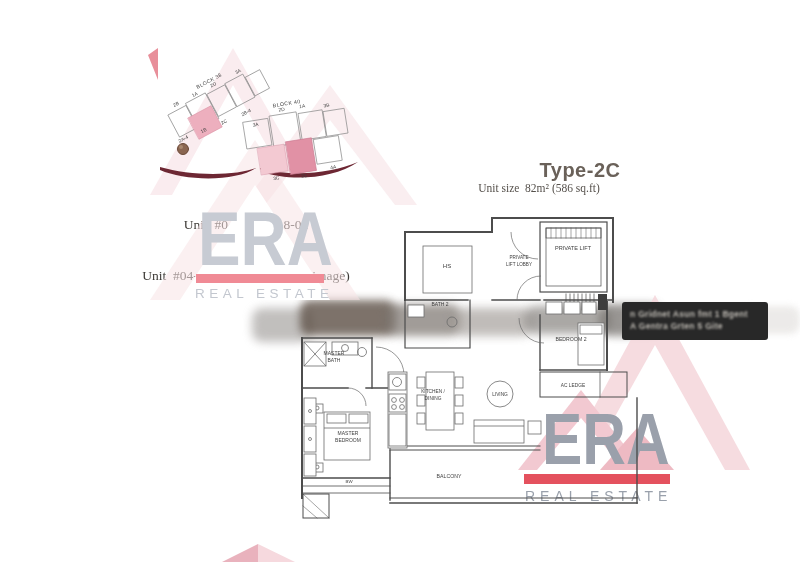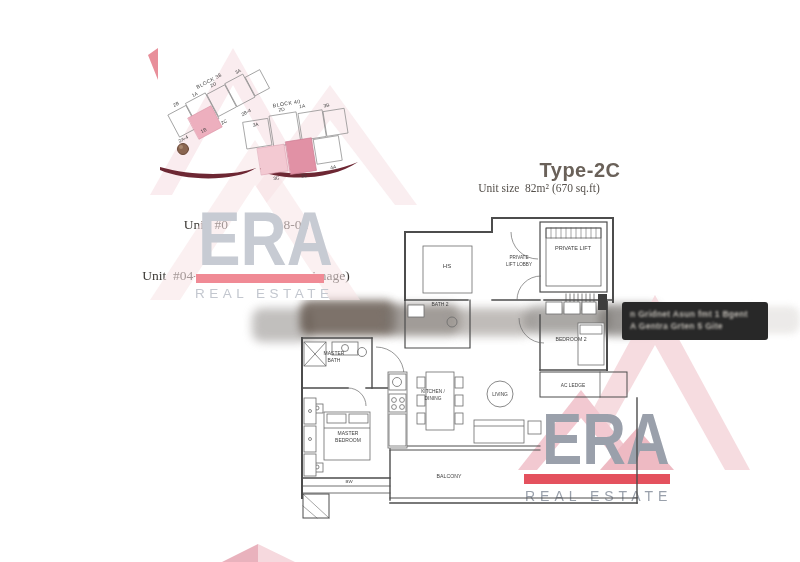--- a/index.html
+++ b/index.html
@@ -72,21 +72,21 @@
   <svg class="abs" style="left:210px;top:543px;z-index:1;" width="95" height="19" viewBox="0 0 95 19">
     <polygon points="12,19 48,1 48,19" fill="#e9b2bd"></polygon>
     <polygon points="48,1 85,19 48,19" fill="#f6d9de"></polygon>
   </svg>
 
   <div class="unit-lines">
     <div>Unit  #04-02 to #18-02</div>
     <div>Unit  #04-10 to #18-10 (mirror image)</div>
   </div>
   <div class="type-title">Type-2C</div>
-  <div class="type-size">Unit size  82m² (670 sq.ft)</div>
+  <div class="type-size">Unit size  82m² (586 sq.ft)</div>
 
   <svg class="abs" style="left:0;top:0;z-index:5;" width="800" height="562" viewBox="0 0 800 562">
 
     <g stroke-linecap="round">
 
       <g fill="#6d2733">
         <path d="M160,167 C190,176 235,176 256,168 C235,182 185,181 160,170 Z"></path>
         <path d="M260,168 C290,177 330,174 358,162 C332,180 288,181 262,172 Z"></path>
       </g>
 

